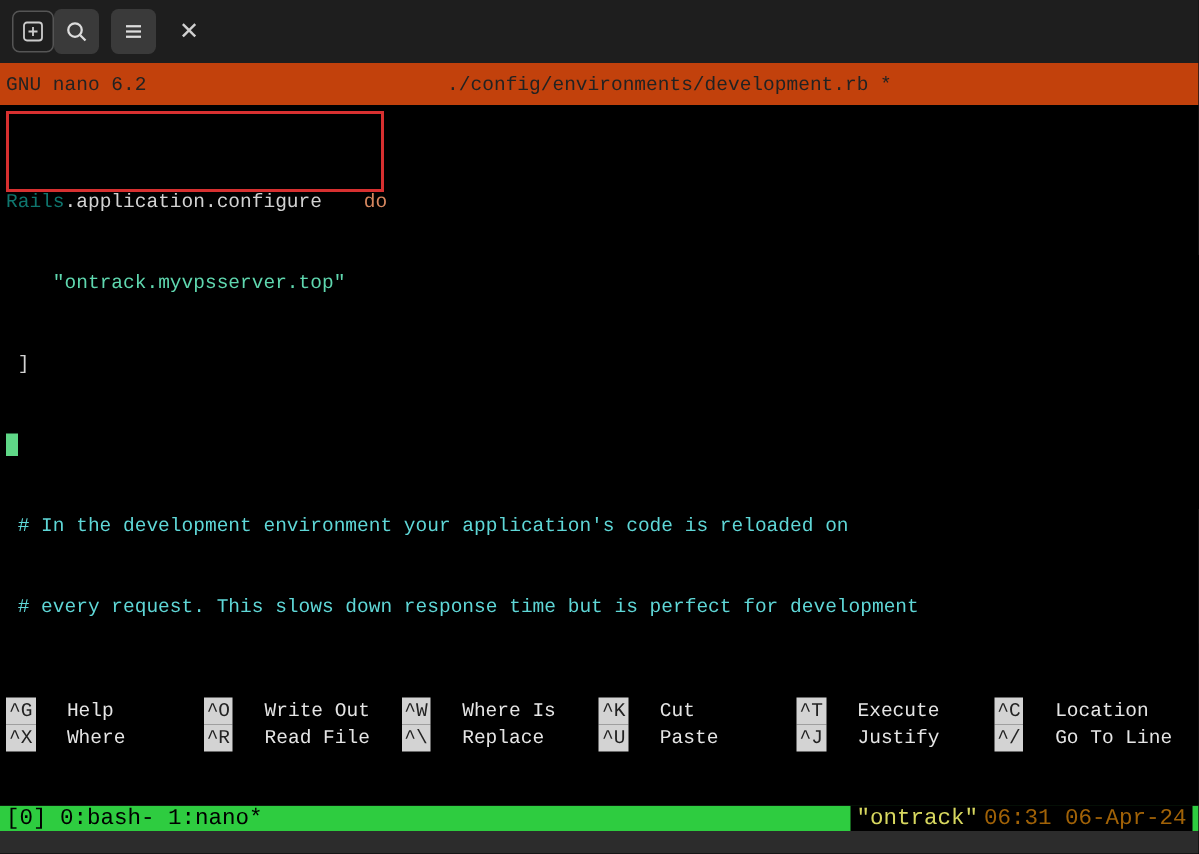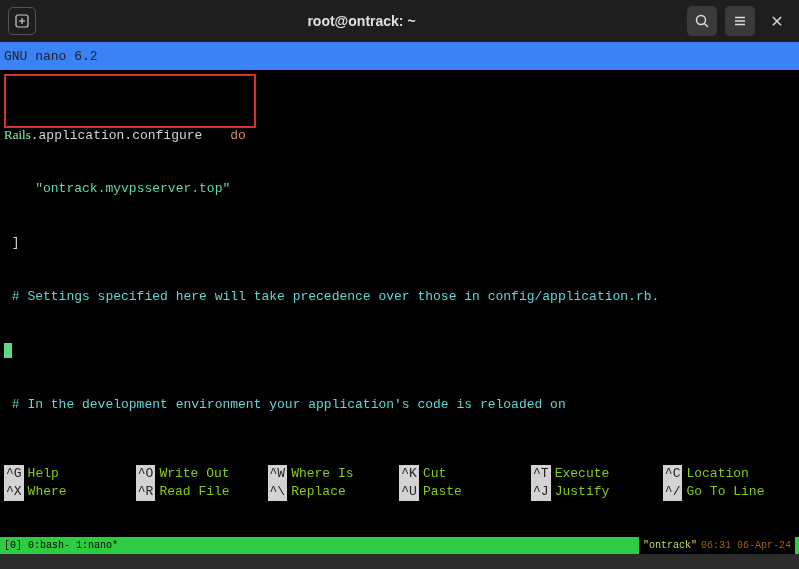--- a/index.html
+++ b/index.html
@@ -60,40 +60,40 @@
       align-items: center;
       justify-content: center;
       cursor: pointer;
     }
     .close-btn {
       width: 28px;
       background: transparent;
       font-size: 16px;
     }
     .nano-header {
-      background: #3b82f6;
+      background: #c2410c;
       color: #222;
       height: 18px;
       display: flex;
       align-items: center;
       padding: 14px 4px;
       font-size: 13px;
     }
     .nano-header-left { flex: 0 0 auto; }
     .nano-header-center { flex: 1; text-align: center; }
     .terminal {
       padding: 2px 4px;
       line-height: 18px;
       white-space: pre;
       background: #000;
       height: 467px;
       position: relative;
     }
     .terminal-line { height: 18px; }
-    .ruby-keyword { color: #86efac; font-family: Liberation Serif, serif; }
+    .ruby-keyword { color: #0f766e; }
     .ruby-string { color: #5fd7af; }
     .ruby-comment { color: #5fd7d7; }
     .ruby-bool { color: #d7875f; margin-left: 20px; }
     .red-box {
       position: absolute;
       border: 2px solid #d73030;
       top: 4px;
       left: 4px;
       width: 252px;
       height: 54px;
@@ -123,31 +123,31 @@
       width: 16.66%;
       display: flex;
       height: 18px;
     }
     .shortcut-key {
       background: #d3d3d3;
       color: #222;
       padding: 0 2px;
     }
     .shortcut-label {
-      color: #84cc16;
-      padding-left: 4px;
+      color: #e5e5e5;
+      padding-left: 21px;
     }
     .tmux-bar {
       background: #2ecc40;
       color: #000;
       height: 17px;
       display: flex;
       align-items: center;
       padding: 0 4px;
-      font-size: 10px;
+      font-size: 15px;
     }
     .tmux-left { flex: 1; }
     .tmux-right {
       background: #000;
       color: #d7d75f;
       padding: 0 4px;
       height: 17px;
       display: flex;
       align-items: center;
     }
@@ -159,21 +159,20 @@
 <div class="titlebar">
   <div class="titlebar-left">
     <button class="new-tab-btn">
       <svg width="14" height="14" viewBox="0 0 14 14">
           <rect x="1" y="1" width="12" height="12" fill="none" stroke="#ccc" stroke-width="1.2" rx="2"></rect>
           <line x1="7" y1="4" x2="7" y2="10" stroke="#ccc" stroke-width="1.2"></line>
           <line x1="4" y1="7" x2="10" y2="7" stroke="#ccc" stroke-width="1.2"></line>
         </svg>
     </button>
   </div>
-  <div class="titlebar-center">root@ontrack: ~</div>
   <div class="titlebar-right">
     <button class="titlebar-btn">
       <svg width="14" height="14" viewBox="0 0 14 14">
           <circle cx="6" cy="6" r="4.5" fill="none" stroke="#ddd" stroke-width="1.5"></circle>
           <line x1="9.5" y1="9.5" x2="13" y2="13" stroke="#ddd" stroke-width="1.5"></line>
         </svg>
     </button>
     <button class="titlebar-btn">
       <svg width="14" height="14" viewBox="0 0 14 14">
           <line x1="2" y1="3.5" x2="12" y2="3.5" stroke="#ddd" stroke-width="1.5"></line>
@@ -182,28 +181,28 @@
         </svg>
     </button>
     <button class="titlebar-btn close-btn">
       <span>✕</span>
     </button>
   </div>
 </div>
 
 <div class="nano-header">
   <span class="nano-header-left">GNU nano 6.2</span>
+  <span class="nano-header-center">./config/environments/development.rb *</span>
 </div>
 
 <div class="terminal">
   <div class="red-box"></div>
   <div class="terminal-line"><span class="ruby-keyword">Rails</span><span>.application.configure </span><span class="ruby-bool">do</span></div>
   <div class="terminal-line"><span>    </span><span class="ruby-string">"ontrack.myvpsserver.top"</span></div>
   <div class="terminal-line"><span> ]</span></div>
-  <div class="terminal-line"><span class="ruby-comment"> # Settings specified here will take precedence over those in config/application.rb.</span></div>
   <div class="terminal-line"><span class="cursor-block"></span></div>
   <div class="terminal-line"><span class="ruby-comment"> # In the development environment your application's code is reloaded on</span></div>
   <div class="terminal-line"><span class="ruby-comment"> # every request. This slows down response time but is perfect for development</span></div>
   
   
   
   
   
   
   

